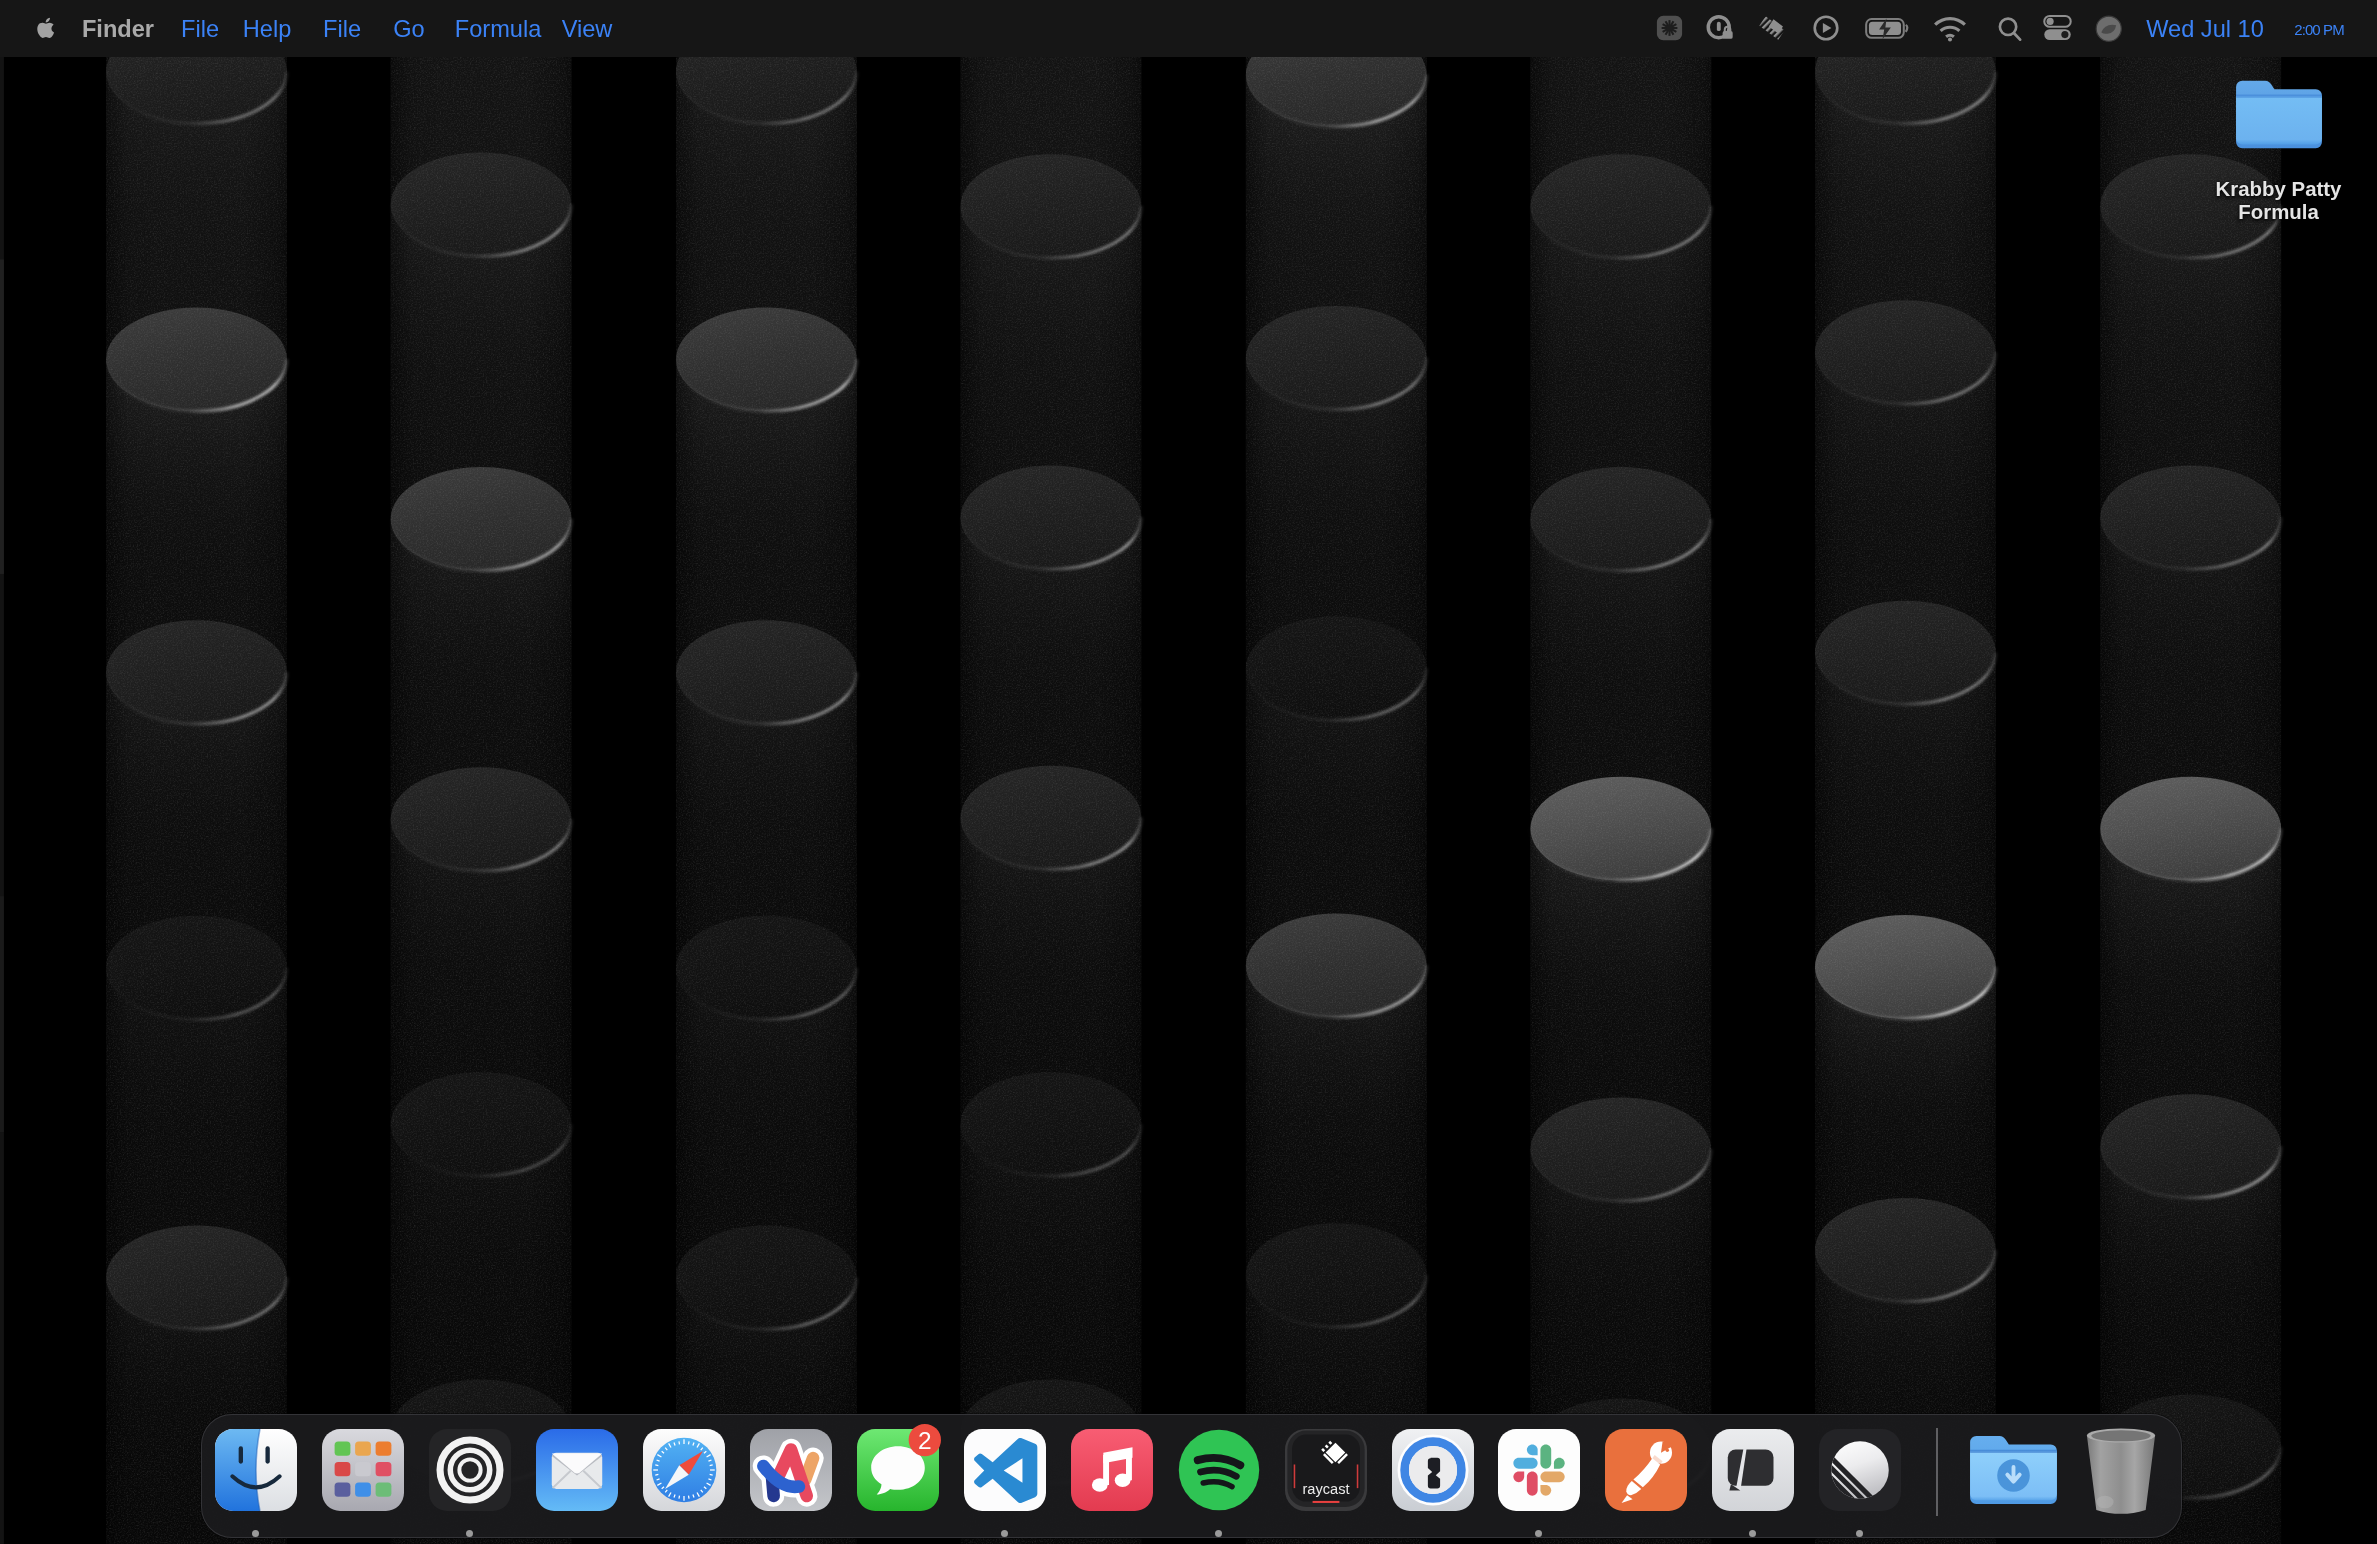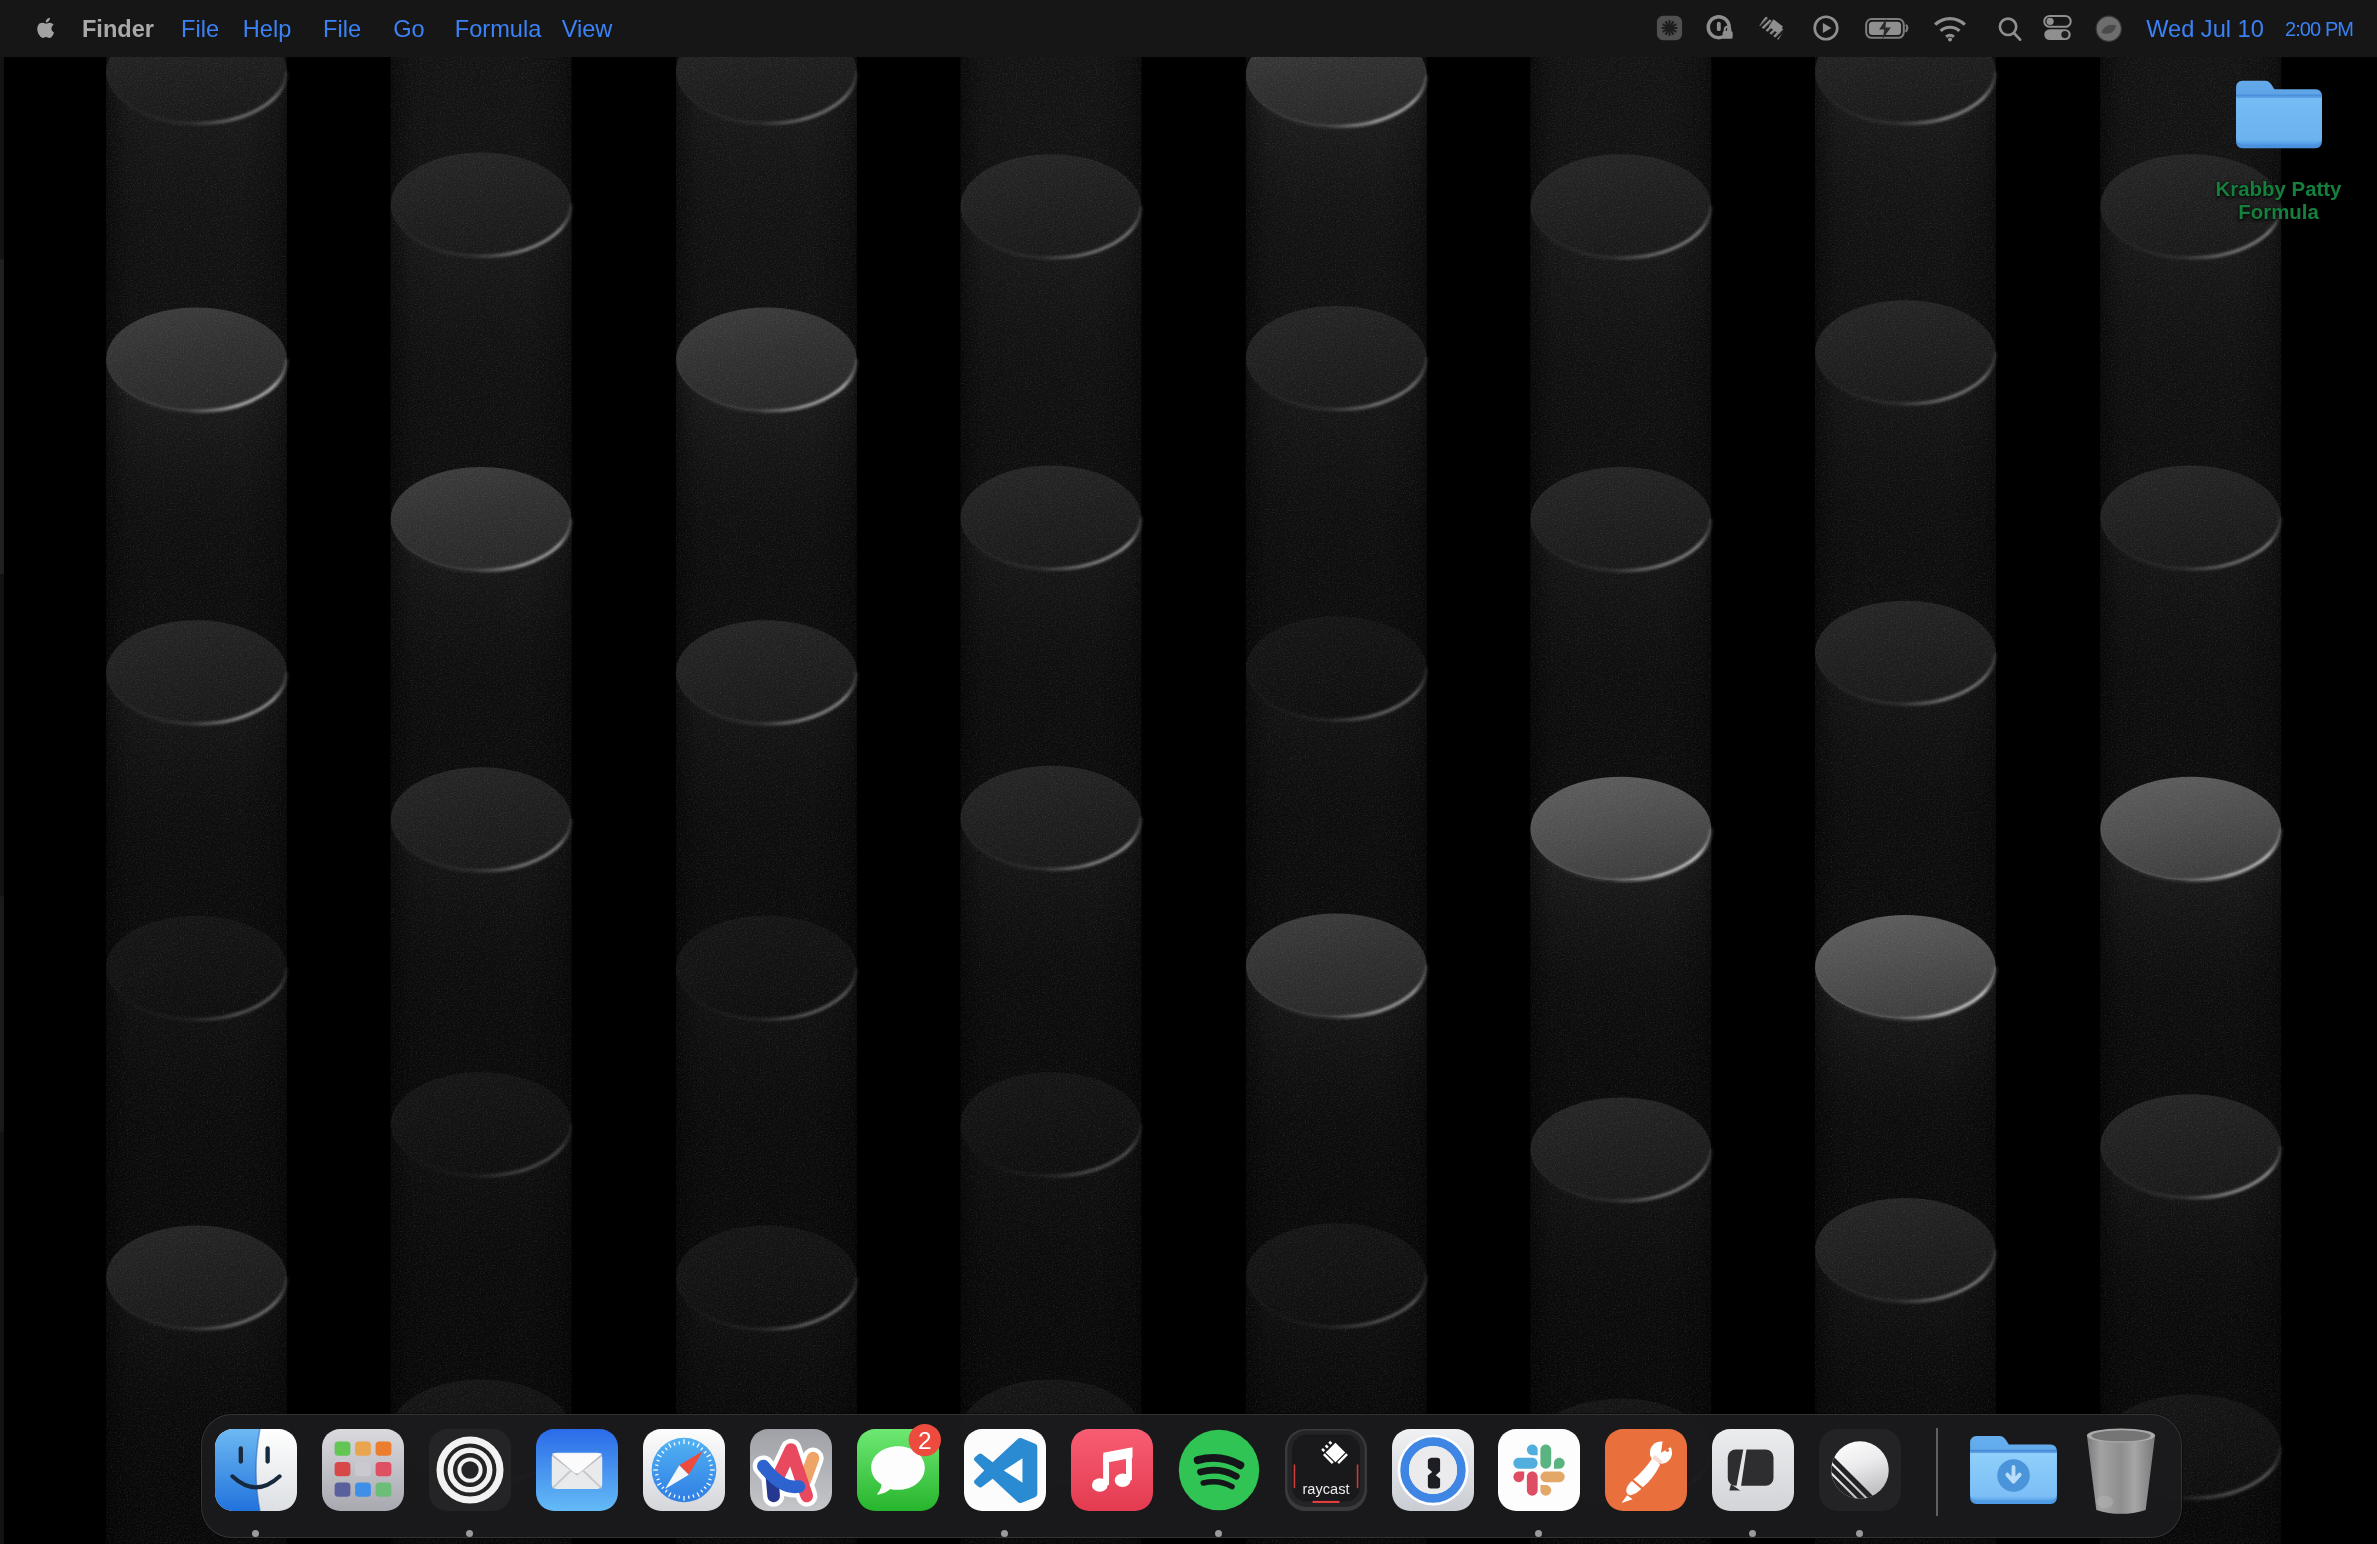--- a/index.html
+++ b/index.html
@@ -5,21 +5,21 @@
   html,body { width:2377px; height:1544px; background:#000; overflow:hidden;
     font-family:"Liberation Sans",sans-serif; -webkit-font-smoothing:antialiased; }
   .stage { position:relative; width:2377px; height:1544px; transform:translateZ(0); }
   .wall { position:absolute; left:0; top:0; }
   .menubar { position:absolute; left:0; top:0; width:2377px; height:57px;
     background:#161616;text-align:center; }
   .mi { position:absolute; }
   .mtxt { position:absolute; top:50%; transform:translate(-50%,-50%);
     color:#3b82f6; font-size:23.6px; white-space:nowrap; }
   .mtxt.bold { font-weight:bold; color:#a9a9a9; }
-  .flabel { position:absolute; text-align:center; color:#15803d; font-size:20.4px;
+  .flabel { position:absolute; text-align:center; color:#e5e5e5; font-size:20.4px;
     font-weight:bold; line-height:23px; text-shadow:0 1.6px 3.9px rgba(0,0,0,.95), 0 0 1.6px rgba(0,0,0,.9); }
   .dockpanel { position:absolute; left:201px; top:1414px; width:1981px; height:124px;
     background:rgba(27,27,29,0.94); border:1.2px solid rgba(110,110,115,0.32);
     border-radius:31px; box-shadow:0 0 0 0.8px rgba(0,0,0,0.5); }
   .dicon { position:absolute; top:1429px; width:82px; height:82px; }
   .dot { position:absolute; top:1530px; width:7px; height:7px; border-radius:50%;
     background:#9a9a9a; }
   .divider { position:absolute; left:1936px; top:1428px; width:2px; height:88px;
     background:#5f5f62; }
 </style></head>
@@ -414,21 +414,21 @@
         <circle cx="11.5" cy="9.5" r="4.6" fill="#8f8f8f"></circle>
         <rect x="4" y="19.5" width="34" height="14" rx="7" fill="#8f8f8f"></rect>
         <circle cx="30.5" cy="26.5" r="4.6" fill="#1d1d1d"></circle>
       </svg>
       <svg class="mi" style="left:2095px;top:15px" width="27.5" height="27.5" viewBox="0 0 35 35">
         <circle cx="17.5" cy="17.5" r="16" fill="#6d6d6d"></circle>
         <path d="M8 22 q5 -12 19 -9 q-2 10 -11 11 q-6 0 -8 -2z" fill="#4a4a4a"></path>
         <circle cx="17.5" cy="17.5" r="16" fill="none" stroke="#3a3a3a" stroke-width="1.5"></circle>
       </svg>
       <span class="mtxt" style="left:2205px;font-size:23.6px">Wed Jul 10</span>
-      <span class="mtxt" style="left:2319px;font-size:20px;letter-spacing:-0.9px">2:00 PM</span>
+      <span class="mtxt" style="left:2319px;font-size:15px;letter-spacing:-0.9px">2:00 PM</span>
     </div>
 <div class="dockpanel"></div>
     <div class="divider"></div>
     <div class="dicon" style="left:215px"><svg width="82" height="82" viewBox="0 0 104 104">
         <defs>
           <linearGradient id="fin1" x1="0" y1="0" x2="0" y2="1">
             <stop offset="0" stop-color="#6db9f2"></stop>
             <stop offset="1" stop-color="#2173dd"></stop>
           </linearGradient>
           <linearGradient id="fin2" x1="0" y1="0" x2="0" y2="1">

